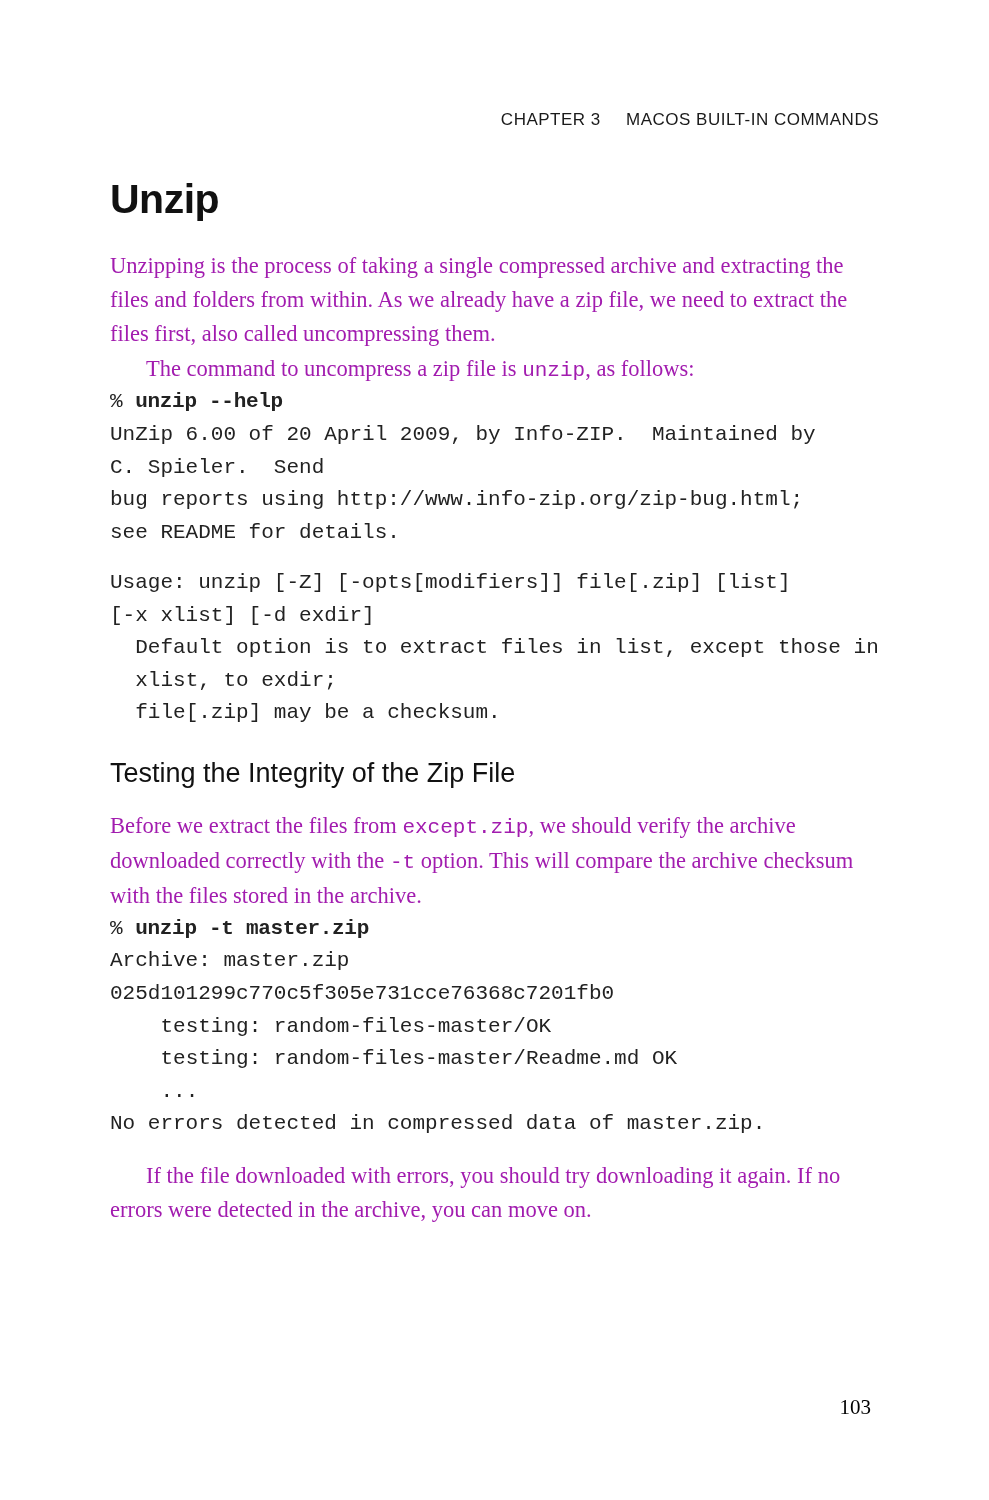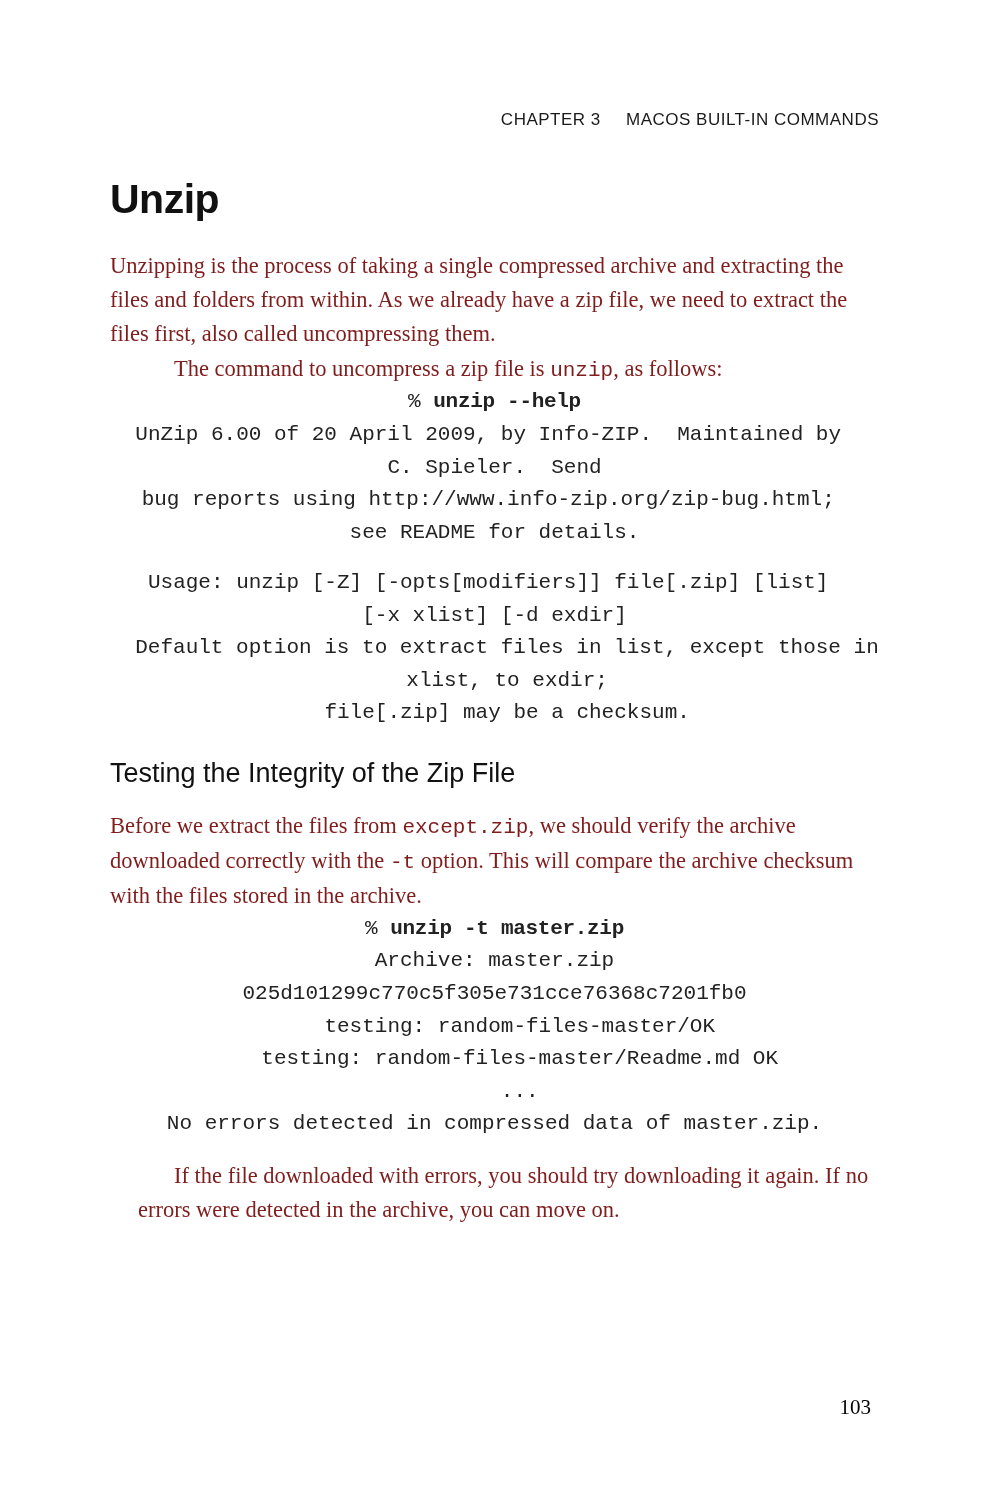--- a/index.html
+++ b/index.html
@@ -33,38 +33,37 @@
       font-family: Arial, Helvetica, sans-serif;
       font-weight: 400;
       font-size: 27px;
       margin-top: 28px;
       margin-bottom: 20px;
       color: #111;
     }
     p.body {
       font-size: 22.5px;
       line-height: 1.52;
-      color: #7f1d1d;
+      color: #a21caf;
       margin-bottom: 0;
     }
     p.body + p.body { margin-top: 0; }
-    .indent { text-indent: 36px; margin-left: 28px; }
+    .indent { text-indent: 36px; }
     .bottom-gap { margin-bottom: 24px; }
     .code-inline {
       font-family: 'Consolas', 'Menlo', 'Courier New', monospace;
       font-size: 21px;
     }
     pre.codeblock {
       font-family: 'Consolas', 'Menlo', 'Courier New', monospace;
       font-size: 21px;
       line-height: 1.55;
       white-space: pre-wrap;
       color: #222;
       margin-bottom: 6px;
-      text-align: center;
     }
     pre.codeblock.topgap { margin-top: 18px; }
     pre.codeblock .cmd {
       font-weight: 800;
       letter-spacing: -0.3px;
     }
     .page-number {
       position: absolute;
       bottom: 80px;
       right: 118px;

